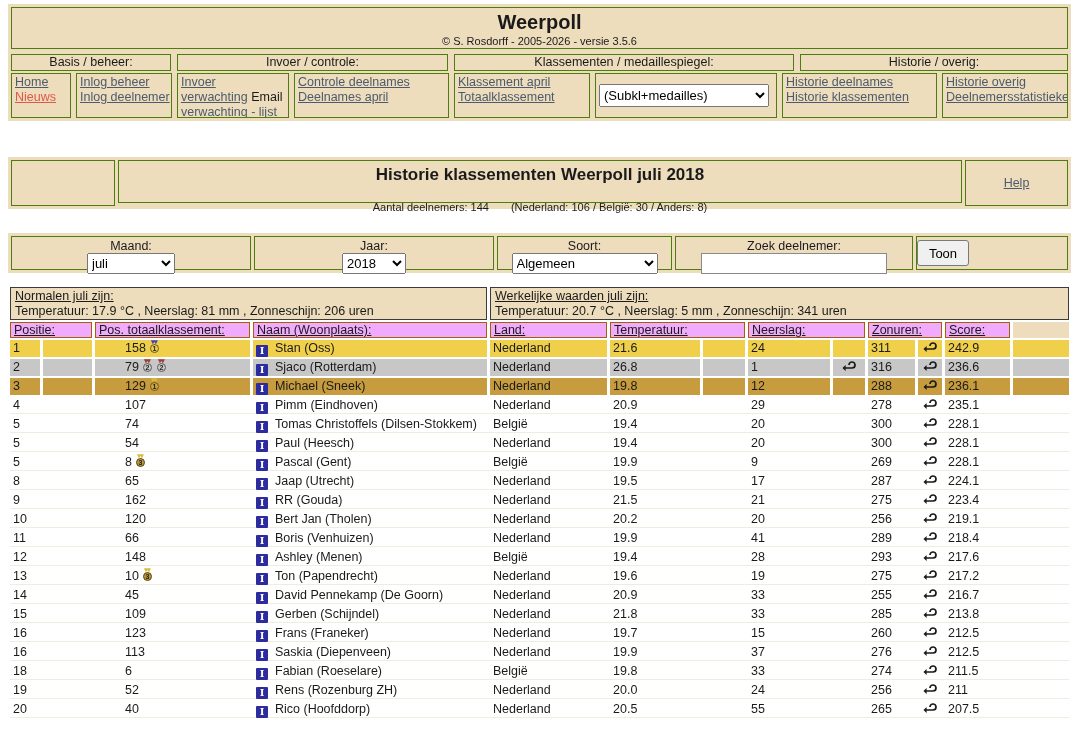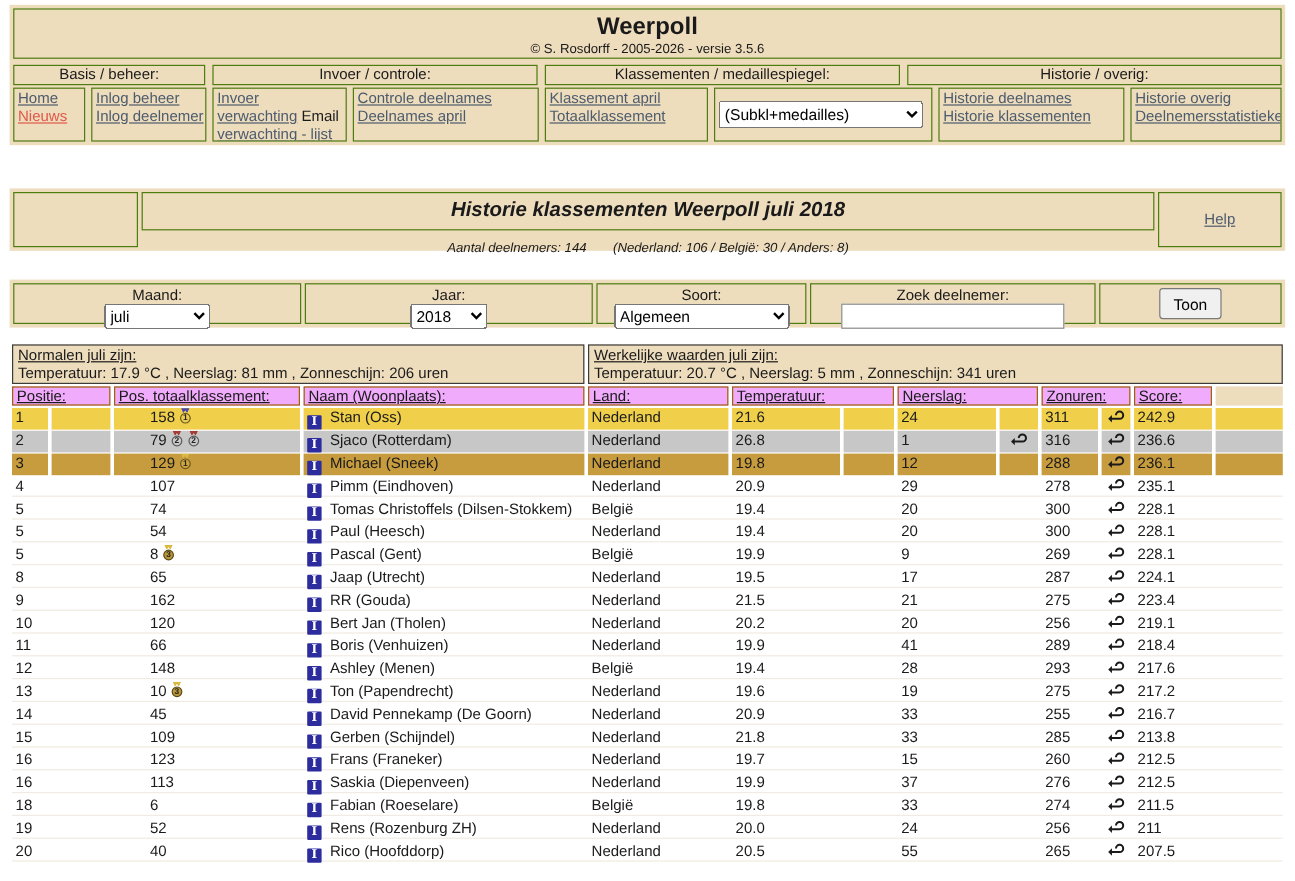--- a/index.html
+++ b/index.html
@@ -14,21 +14,21 @@
   
   #band-top { margin-top: 4px; }
   #weerpoll-box { height: 42px; text-align: center; padding-top: 3px; }
   #weerpoll-title { margin: 0; font-size: 20px; font-weight: bold; }
   #weerpoll-sub { font-size: 11px; margin-top: 1px; }
 
   .nav-groups { display: flex; gap: 6px; margin-top: 5px; }
   .nav-group { height: 17px; text-align: center; font-size: 12.5px; line-height: 15px; }
   .nav-group:nth-child(1) { width: 160px; }
   .nav-group:nth-child(2) { width: 271px; }
-  .nav-group:nth-child(3) { width: 296px; }
+  .nav-group:nth-child(3) { width: 340px; }
   .nav-group:nth-child(4) { flex: 1; }
 
   .nav-cells { display: flex; gap: 5px; margin-top: 2px; }
   .nav-cell { height: 45px; padding: 1px 3px; font-size: 12.5px; line-height: 15px; overflow: hidden; }
   .nav-cell:nth-child(1) { width: 60px; }
   .nav-cell:nth-child(2) { width: 96px; }
   .nav-cell:nth-child(3) { width: 112px; }
   .nav-cell:nth-child(4) { width: 155px; }
   .nav-cell:nth-child(5) { width: 136px; }
   .nav-cell:nth-child(6) { width: 182px; display: flex; align-items: center; }
@@ -36,34 +36,34 @@
   .nav-cell:nth-child(8) { flex: 1; }
 
   a.lnk { color: #4c5b6d; text-decoration: underline; cursor: pointer; }
   a.blk { display: block; white-space: nowrap; }
   a.red { color: #e0584a; }
   #subkl-select { width: 170px; font-size: 13px; height: 23px; }
 
   
   #band-title { margin-top: 36px; display: flex; gap: 3px; }
   #band-title .tb-left  { width: 104px; height: 46px; }
-  #band-title .tb-center{ flex: 1; height: 32px; text-align: center; padding-top: 4px; font-style: italic; }
+  #band-title .tb-center{ flex: 1; height: 43px; text-align: center; padding-top: 4px; }
   #band-title .tb-help  { width: 103px; height: 46px; display: flex; align-items: center; justify-content: center; font-size: 12.5px; }
   #page-title { margin: 0; font-size: 17px; font-weight: bold; }
   #page-subtitle { font-size: 11px; margin-top: 16px; }
   #page-subtitle .gap { display: inline-block; width: 22px; }
 
   
   #band-filters { margin-top: 24px; display: flex; gap: 3px; }
   .fbox { height: 34px; text-align: center; font-size: 12.5px; padding-top: 2px; }
   .fbox:nth-child(1) { width: 240px; }
   .fbox:nth-child(2) { width: 240px; }
   .fbox:nth-child(3) { width: 175px; }
   .fbox:nth-child(4) { width: 238px; }
-  .fbox:nth-child(5) { flex: 1; display: flex; align-items: center; justify-content: center; padding-top: 0; }
+  .fbox:nth-child(5) { flex: 1; display: flex; align-items: center; justify-content: flex-start; padding-top: 0; }
   .fbox select, .fbox input { font-size: 13px; height: 21px; margin-top: 0px; }
   #maand-select { width: 88px; }
   #jaar-select { width: 64px; }
   #soort-select { width: 146px; }
   #zoek-input { width: 186px; border: 1px solid #8a8a8a; background: #fff; }
   #toon-button { width: 52px; height: 26px; font-size: 13px; background: #f0f0f0; border: 1px solid #7a7a7a; border-radius: 3px; }
 
   
   #table { margin: 14px 10px 0 10px; width: 1059px; }
   #info-row { display: grid; grid-template-columns: 477px 1fr; column-gap: 3px; }

